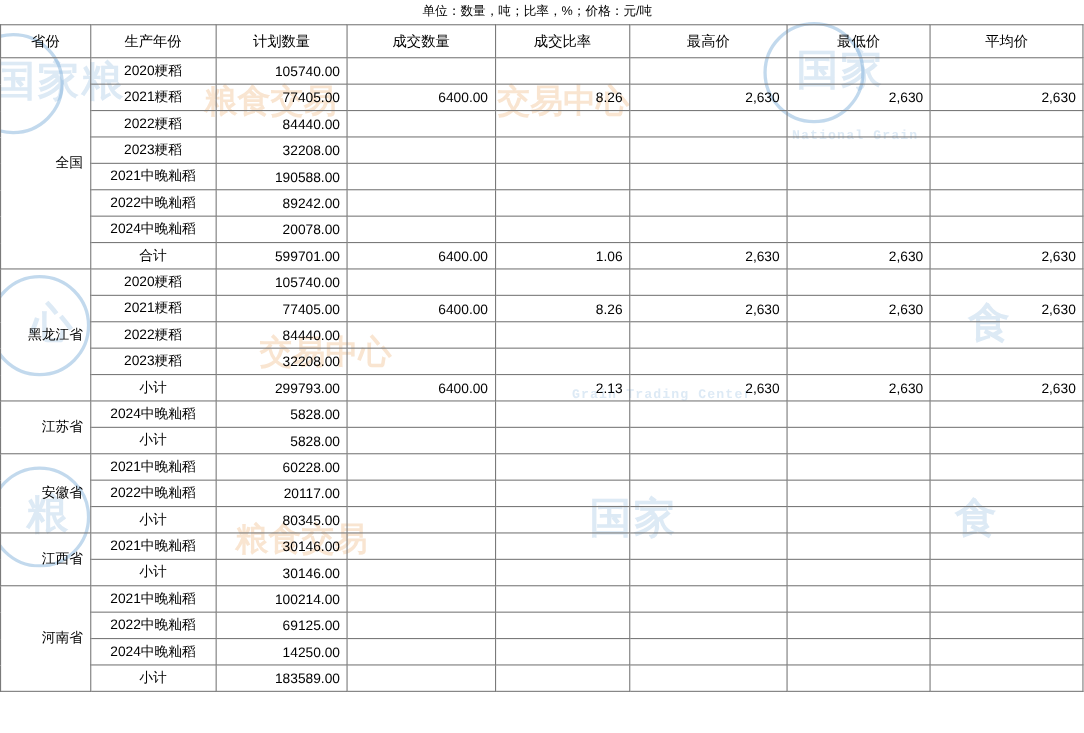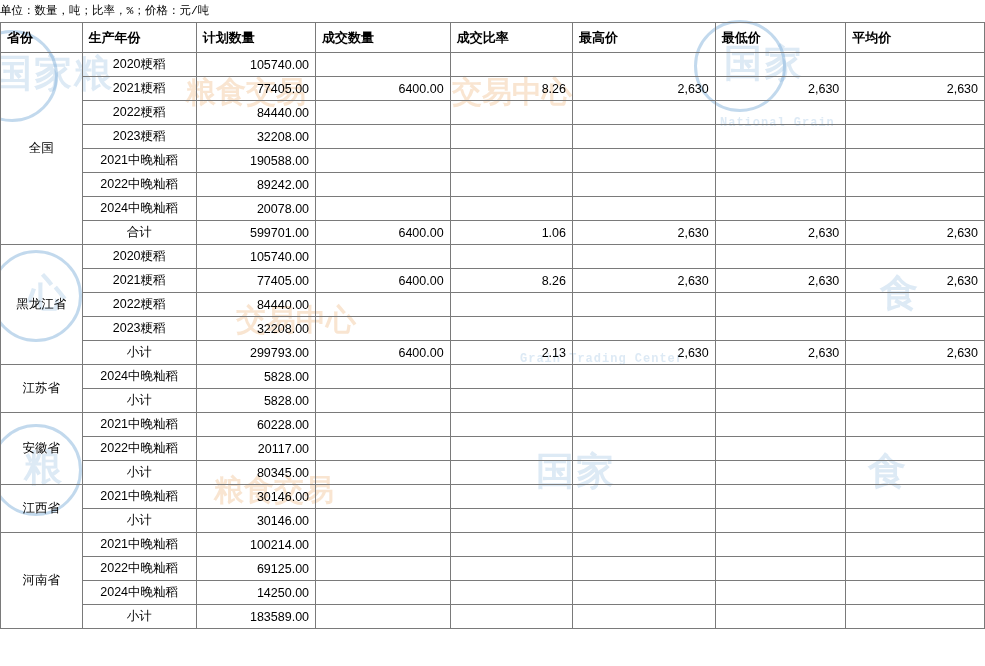--- a/index.html
+++ b/index.html
@@ -55,52 +55,52 @@
     letter-spacing: 1px;
     font-family: Liberation Mono, monospace;
   }
   .wm-or {
     color: rgba(232,160,90,0.55);
     font-size: 30px;
   }
   .unit-line {
     position: relative;
     z-index: 10;
-    text-align: left;
+    text-align: center;
     font-size: 11.5px;
     padding: 3px 8px 3px 0;
     height: 16px;
     line-height: 16px;
-    font-family: Liberation Mono, monospace;
+    font-family: Liberation Sans, sans-serif;
   }
   table.grain {
     position: relative;
     z-index: 10;
     border-collapse: collapse;
     width: 985px;
     table-layout: fixed;
     background: transparent;
   }
   table.grain th, table.grain td {
     border: 1px solid #7a7a7a;
     font-size: 12.5px;
     height: 24px;
     padding: 0 6px;
     box-sizing: border-box;
     background: transparent;
   }
   table.grain th {
-    font-weight: bold;
-    text-align: left;
+    font-weight: normal;
+    text-align: center;
     font-size: 13px;
     height: 30px;
     margin-left: 10px;
   }
   td.prov {
-    text-align: center;
+    text-align: right;
     vertical-align: middle;
   }
   td.year {
     text-align: center;
   }
   td.num {
     text-align: right;
     padding-right: 10px;
     font-family: "Liberation Sans", sans-serif;
   }

